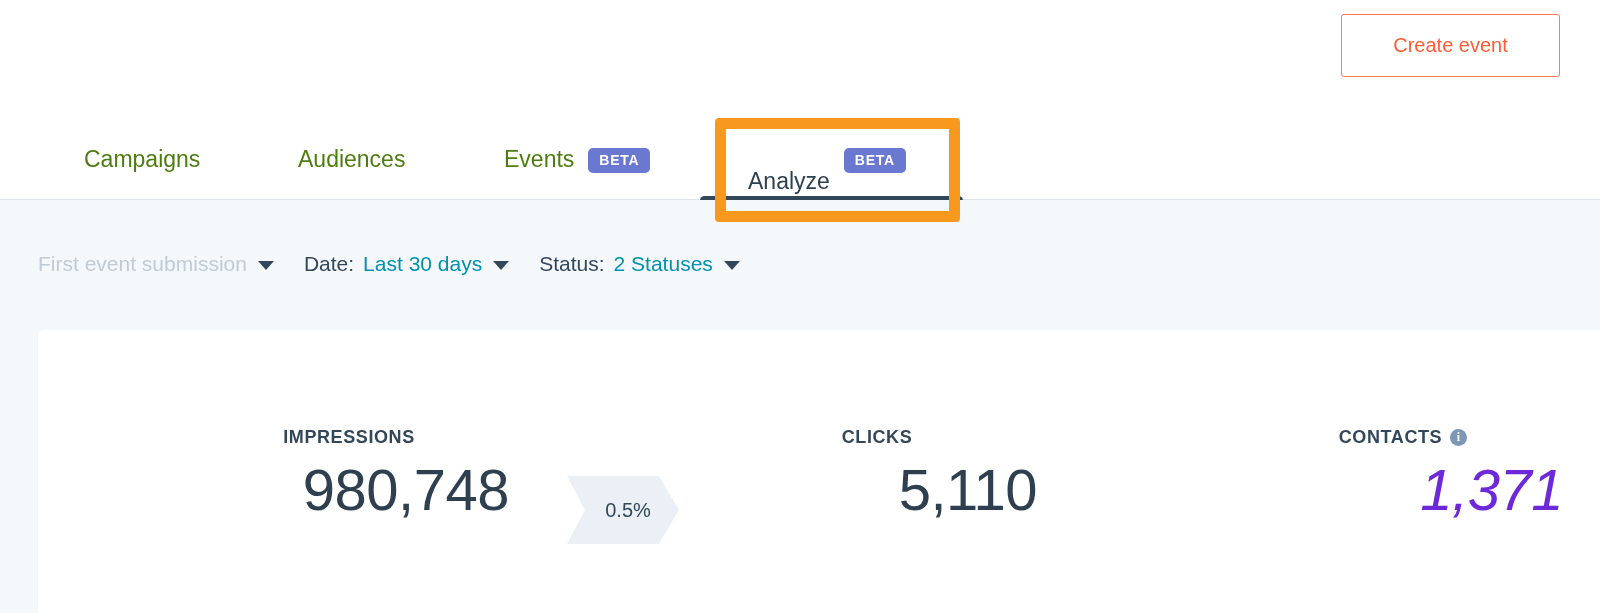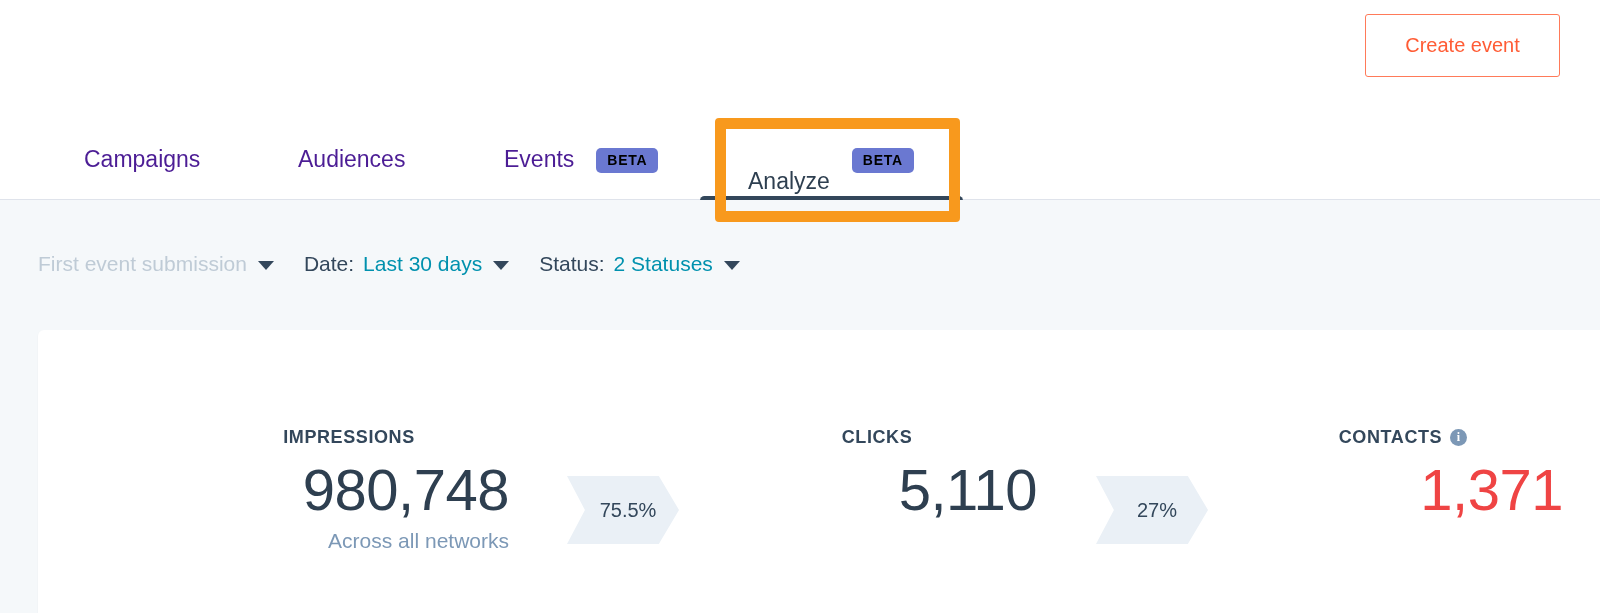--- a/index.html
+++ b/index.html
@@ -42,21 +42,21 @@
     color: #2e3f50;
     letter-spacing: -0.3px;
     line-height: 70px;
     white-space: nowrap;
   }
 
   .create-event-btn {
     position: absolute;
     right: 40px;
     top: 14px;
-    width: 195px;
+    width: 219px;
     height: 63px;
     background: #ffffff;
     border: 1px solid #ff7a59;
     border-radius: 3px;
     color: #ff5c35;
     font-size: 20px;
     font-weight: 400;
     font-family: "Liberation Sans", sans-serif;
     cursor: pointer;
     padding: 0;
@@ -79,33 +79,33 @@
     height: 78px;
     display: flex;
     align-items: flex-start;
     padding-top: 23px;
     box-sizing: border-box;
     cursor: pointer;
     white-space: nowrap;
   }
   .tab-label {
     font-size: 23px;
-    color: #4c1d95;
+    color: #4d7c0f;
     font-weight: 400;
     line-height: 29px;
   }
   .tab.active .tab-label {
     color: #2e3f50;
     font-weight: 500;
     margin-top: 22px;
   }
   .tab .beta-badge {
-    margin-left: 22px;
+    margin-left: 14px;
     background: #6a78d1;
-    color: #000000;
+    color: #ffffff;
     font-size: 14px;
     font-weight: 700;
     letter-spacing: 0.7px;
     border-radius: 5px;
     padding: 5px 11px 6px 11px;
     line-height: 14px;
     display: inline-block;
     position: relative;
     top: 3px;
   }
@@ -224,21 +224,22 @@
   .metric-value {
     font-size: 58px;
     font-weight: 300;
     color: #2e3f50;
     line-height: 72px;
     margin-top: 6px;
     white-space: nowrap;
     letter-spacing: -0.5px;
   }
   .metric-value.teal {
-    color: #ef4444;
+    color: #6d28d9;
+    font-style: italic;
   }
   .metric-sub {
     font-size: 21px;
     color: #7c98b6;
     line-height: 26px;
     margin-top: 2px;
     white-space: nowrap;
   }
 
   .info-icon {
@@ -343,35 +344,31 @@
 
     </div>
   </div>
 
   <div class="card">
     <div class="funnel">
 
       <div class="metric" id="metric-impressions">
         <div class="metric-label">IMPRESSIONS</div>
         <div class="metric-value">980,748</div>
-        <div class="metric-sub">Across all networks</div>
       </div>
 
       <div class="chevron" id="chevron-1">
-        <span>75.5%</span>
+        <span>0.5%</span>
       </div>
 
       <div class="metric" id="metric-clicks">
         <div class="metric-label">CLICKS</div>
         <div class="metric-value">5,110</div>
       </div>
 
-      <div class="chevron" id="chevron-2">
-        <span>27%</span>
-      </div>
 
       <div class="metric" id="metric-contacts">
         <div class="metric-label">
           <span>CONTACTS</span>
           <span class="info-icon">i</span>
         </div>
         <div class="metric-value teal">1,371</div>
       </div>
 
     </div>

